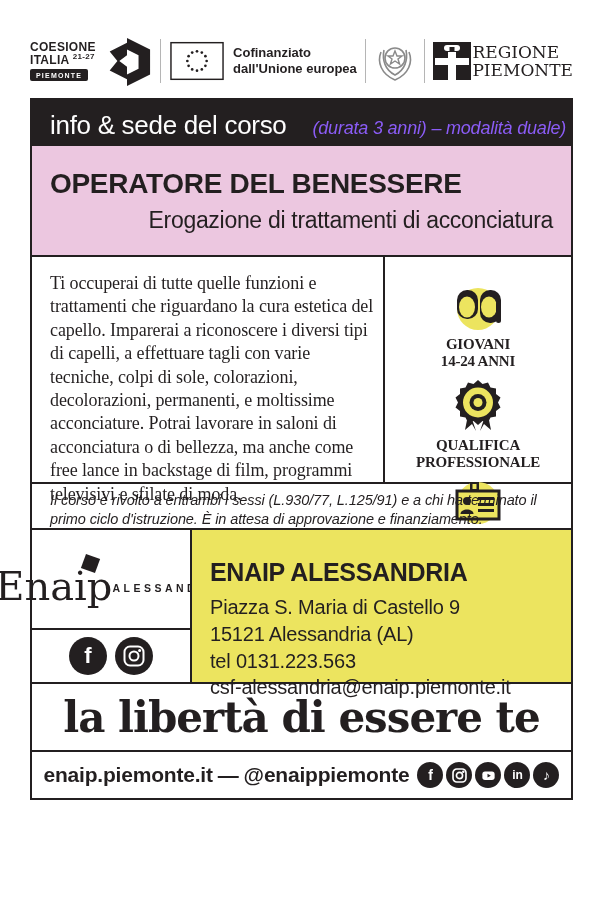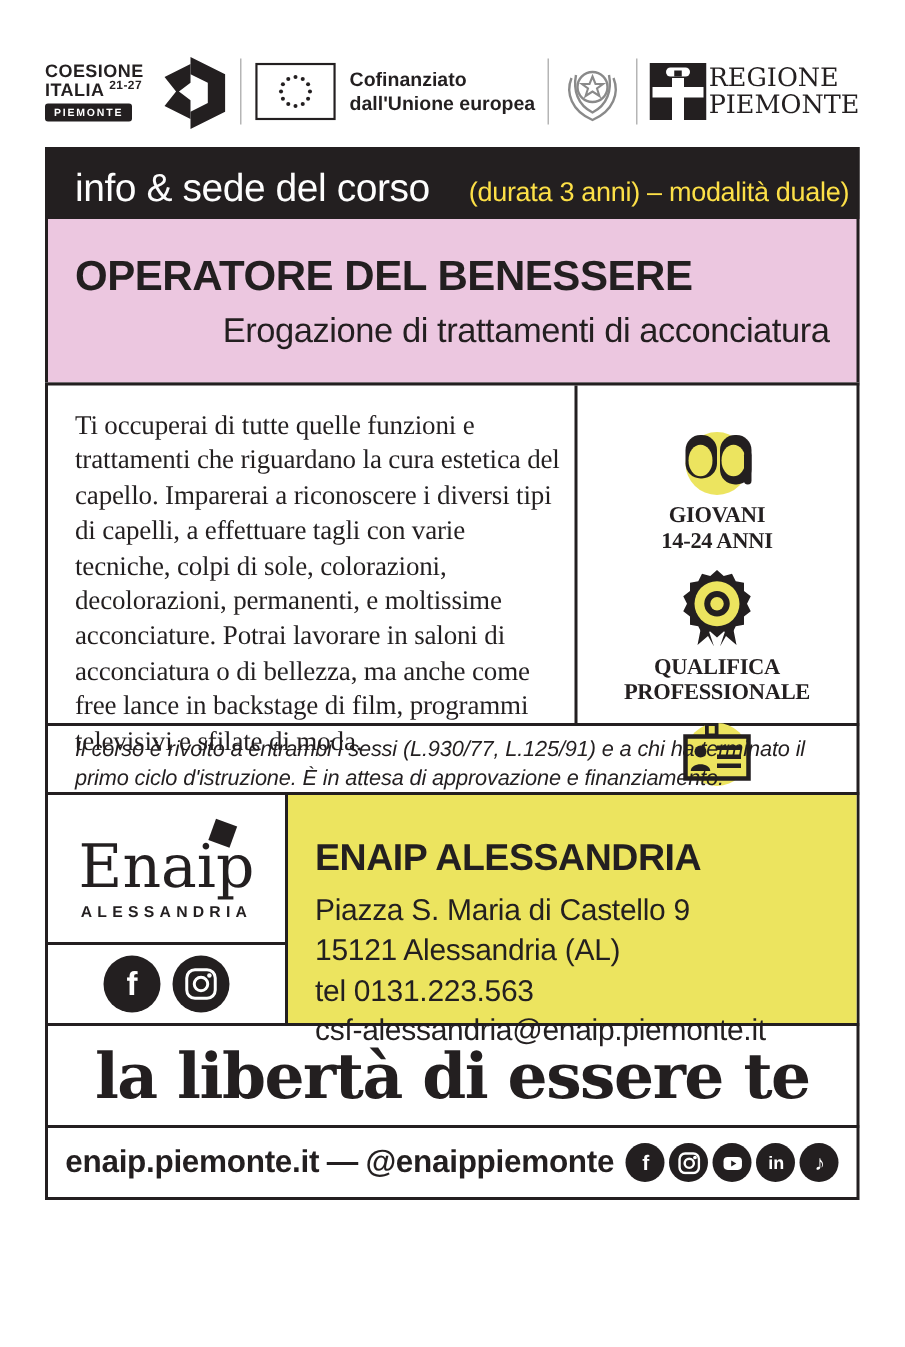--- a/index.html
+++ b/index.html
@@ -23,40 +23,40 @@
   .regione { display:flex; align-items:flex-end; gap:1px; }
   .regione-text { font-family:"DejaVu Serif", serif; font-size:17px; line-height:1.05; }
 
   
   .stack { position:absolute; top:100px; left:30px; width:543px; }
   .section { border:2px solid #231f20; margin-top:-2px; background:#fff; }
 
   .bar { background:#231f20; height:48px; display:flex; align-items:baseline; gap:26px;
     padding:10px 0 0 18px; }
   .bar-title { color:#fdfdfd; font-size:26px; letter-spacing:-0.3px; }
-  .bar-sub { color:#fde047; font-size:18px; letter-spacing:-0.2px; }
+  .bar-sub { color:#8b5cf6; font-style:italic; font-size:18px; letter-spacing:-0.2px; }
 
   .pink { background:#ecc7e0; height:113px; padding:22px 18px 0; }
   .course-title { font-weight:bold; font-size:28px; letter-spacing:-0.3px; }
   .course-sub { font-size:23px; margin-top:7px; letter-spacing:-0.3px;text-align:right; }
 
   .main { height:229px; display:flex;font-family:Liberation Serif, serif; }
   .desc { flex:1; padding:15px 6px 0 18px; font-size:18px; line-height:1.3; letter-spacing:-0.1px; }
   .features { width:188px; border-left:2px solid #231f20; display:flex; flex-direction:column;
     align-items:center; padding-top:30px; }
   .feature { display:flex; flex-direction:column; align-items:center; margin-bottom:9px; }
   .feature-label { font-weight:bold; font-size:15px; text-align:center; line-height:1.15;
     margin-top:5px; letter-spacing:-0.2px; }
 
   .note { height:48px; padding:7px 14px 0 18px; font-style:italic; font-size:14.5px;
     line-height:1.3; letter-spacing:-0.1px; }
 
   .contact-row { height:156px; display:flex; }
   .logo-col { width:158px; display:flex; flex-direction:column; }
-  .logo-cell { flex:1; display:flex; flex-direction:column; align-items:center; justify-content:center;margin-top:13px; }
+  .logo-cell { flex:1; display:flex; flex-direction:row; align-items:center; justify-content:center;margin-top:13px; }
   .enaip-word { font-family:"DejaVu Serif", serif; font-size:40px; position:relative; line-height:1; }
   .enaip-cube { position:absolute; top:-10px; right:14px; width:15px; height:15px;
     background:#231f20; transform:rotate(20deg); }
   .enaip-city { font-size:10.5px; letter-spacing:3.5px; margin-top:4px; font-weight:bold; }
   .social-cell { height:54px; border-top:2px solid #231f20; display:flex; align-items:center;
     justify-content:center; gap:8px; }
   .yellow-box { flex:1; border-left:2px solid #231f20; background:#ece45f; padding:28px 0 0 18px; }
   .contact-name { font-weight:bold; font-size:25px; letter-spacing:-0.3px; }
   .contact-line { font-size:20px; line-height:1.34; letter-spacing:-0.2px; }
   .contact-name + .contact-line { margin-top:7px; }

